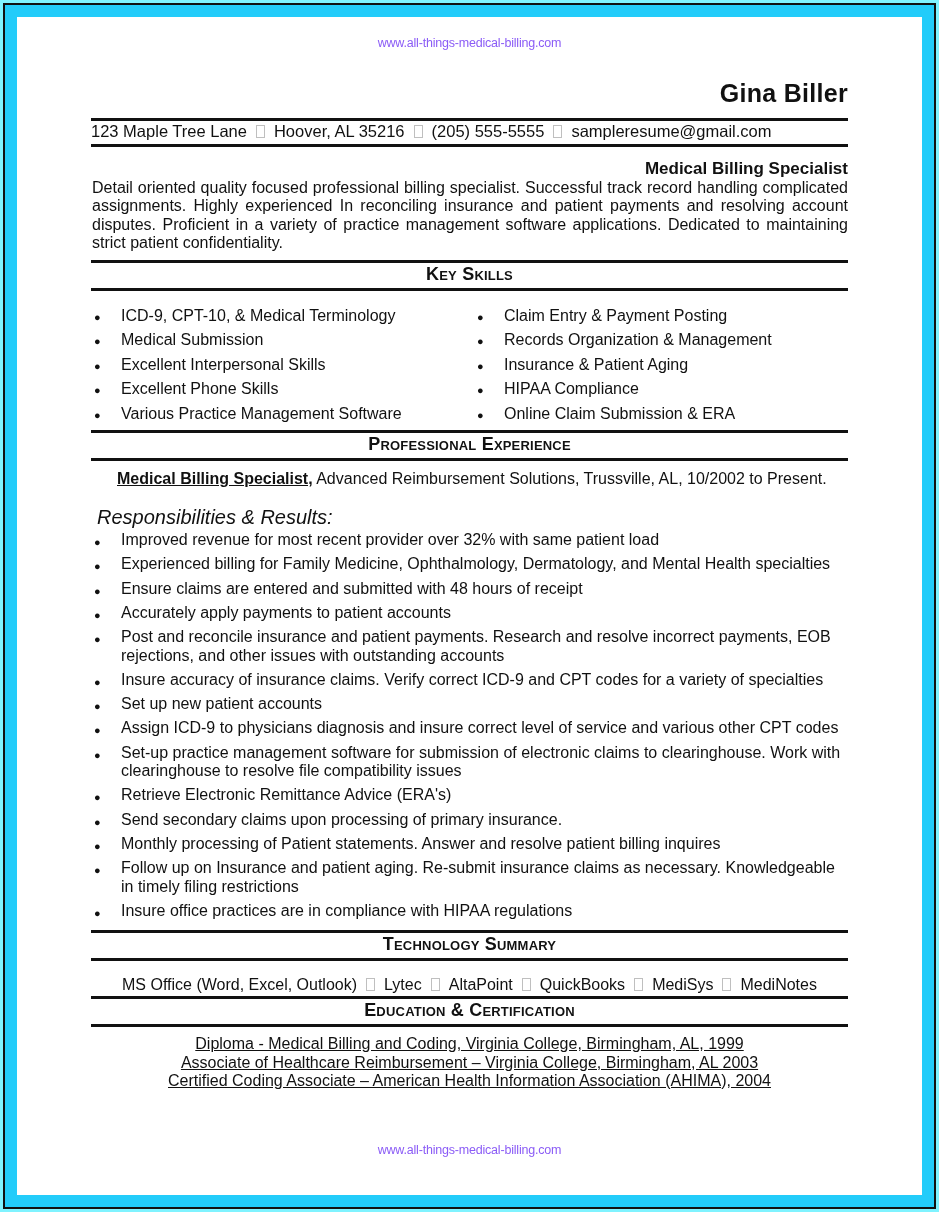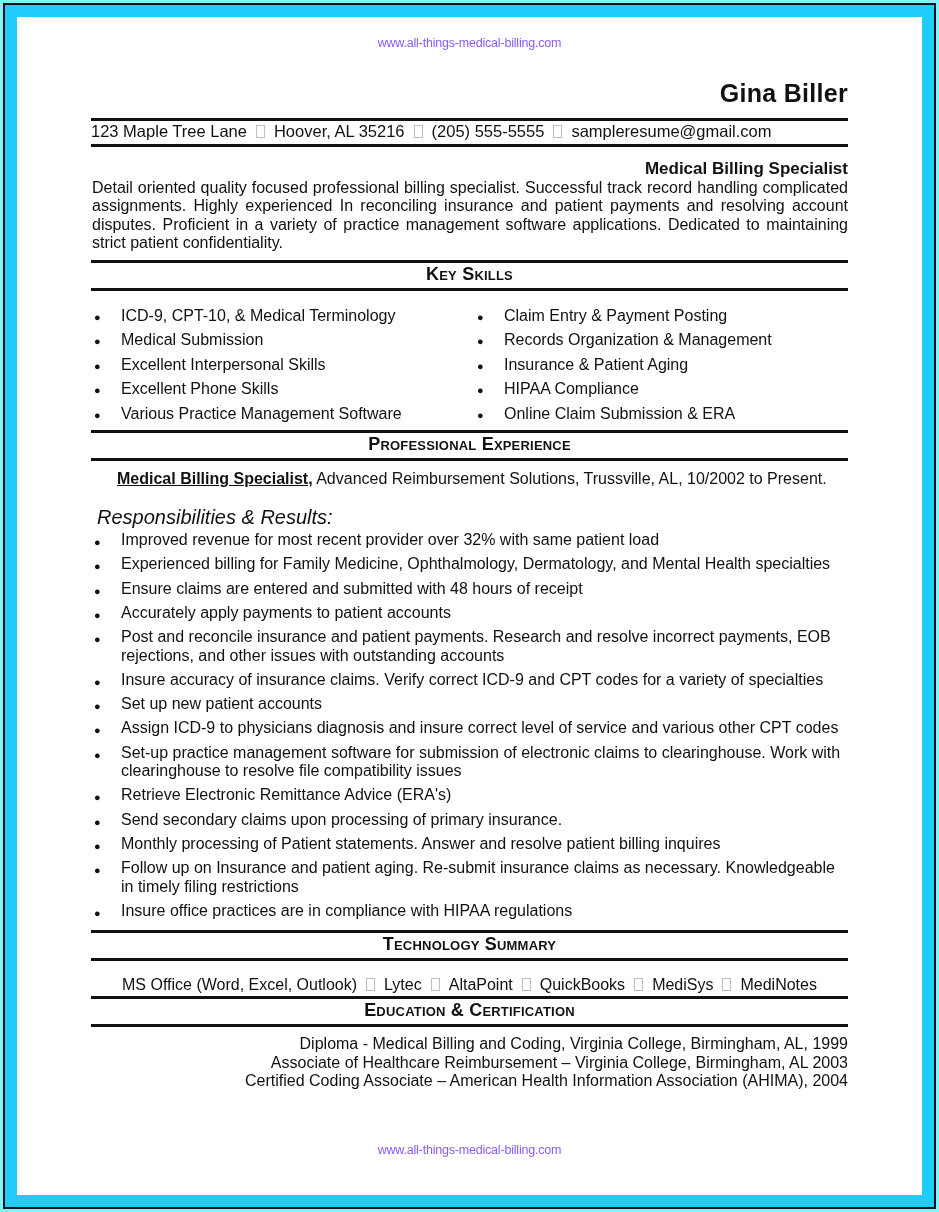--- a/index.html
+++ b/index.html
@@ -79,22 +79,22 @@
   .resp-list { position: absolute; top: 514px; left: 1px; width: 756px; }
   .resp {
     position: relative; font-size: 16px; line-height: 18.4px;
     padding-left: 29px; margin-bottom: 5.9px;
   }
   .tech {
     position: absolute; top: 951px; left: 0; right: 0; text-align: center;
     font-size: 16px; white-space: nowrap; margin-top: 8px;
   }
   .edu {
-    position: absolute; top: 1018px; left: 0; right: 0; text-align: right;
-    font-size: 16px; line-height: 18.5px;
+    position: absolute; top: 1018px; left: 0; right: 0; text-align: center;
+    font-size: 16px; line-height: 18.5px; text-decoration: underline;
   }
 </style>
 </head>
 <body>
 
 <div class="frame-black"></div>
 <div class="frame-cyan"></div>
 
 <div class="page">
   <div class="content">

